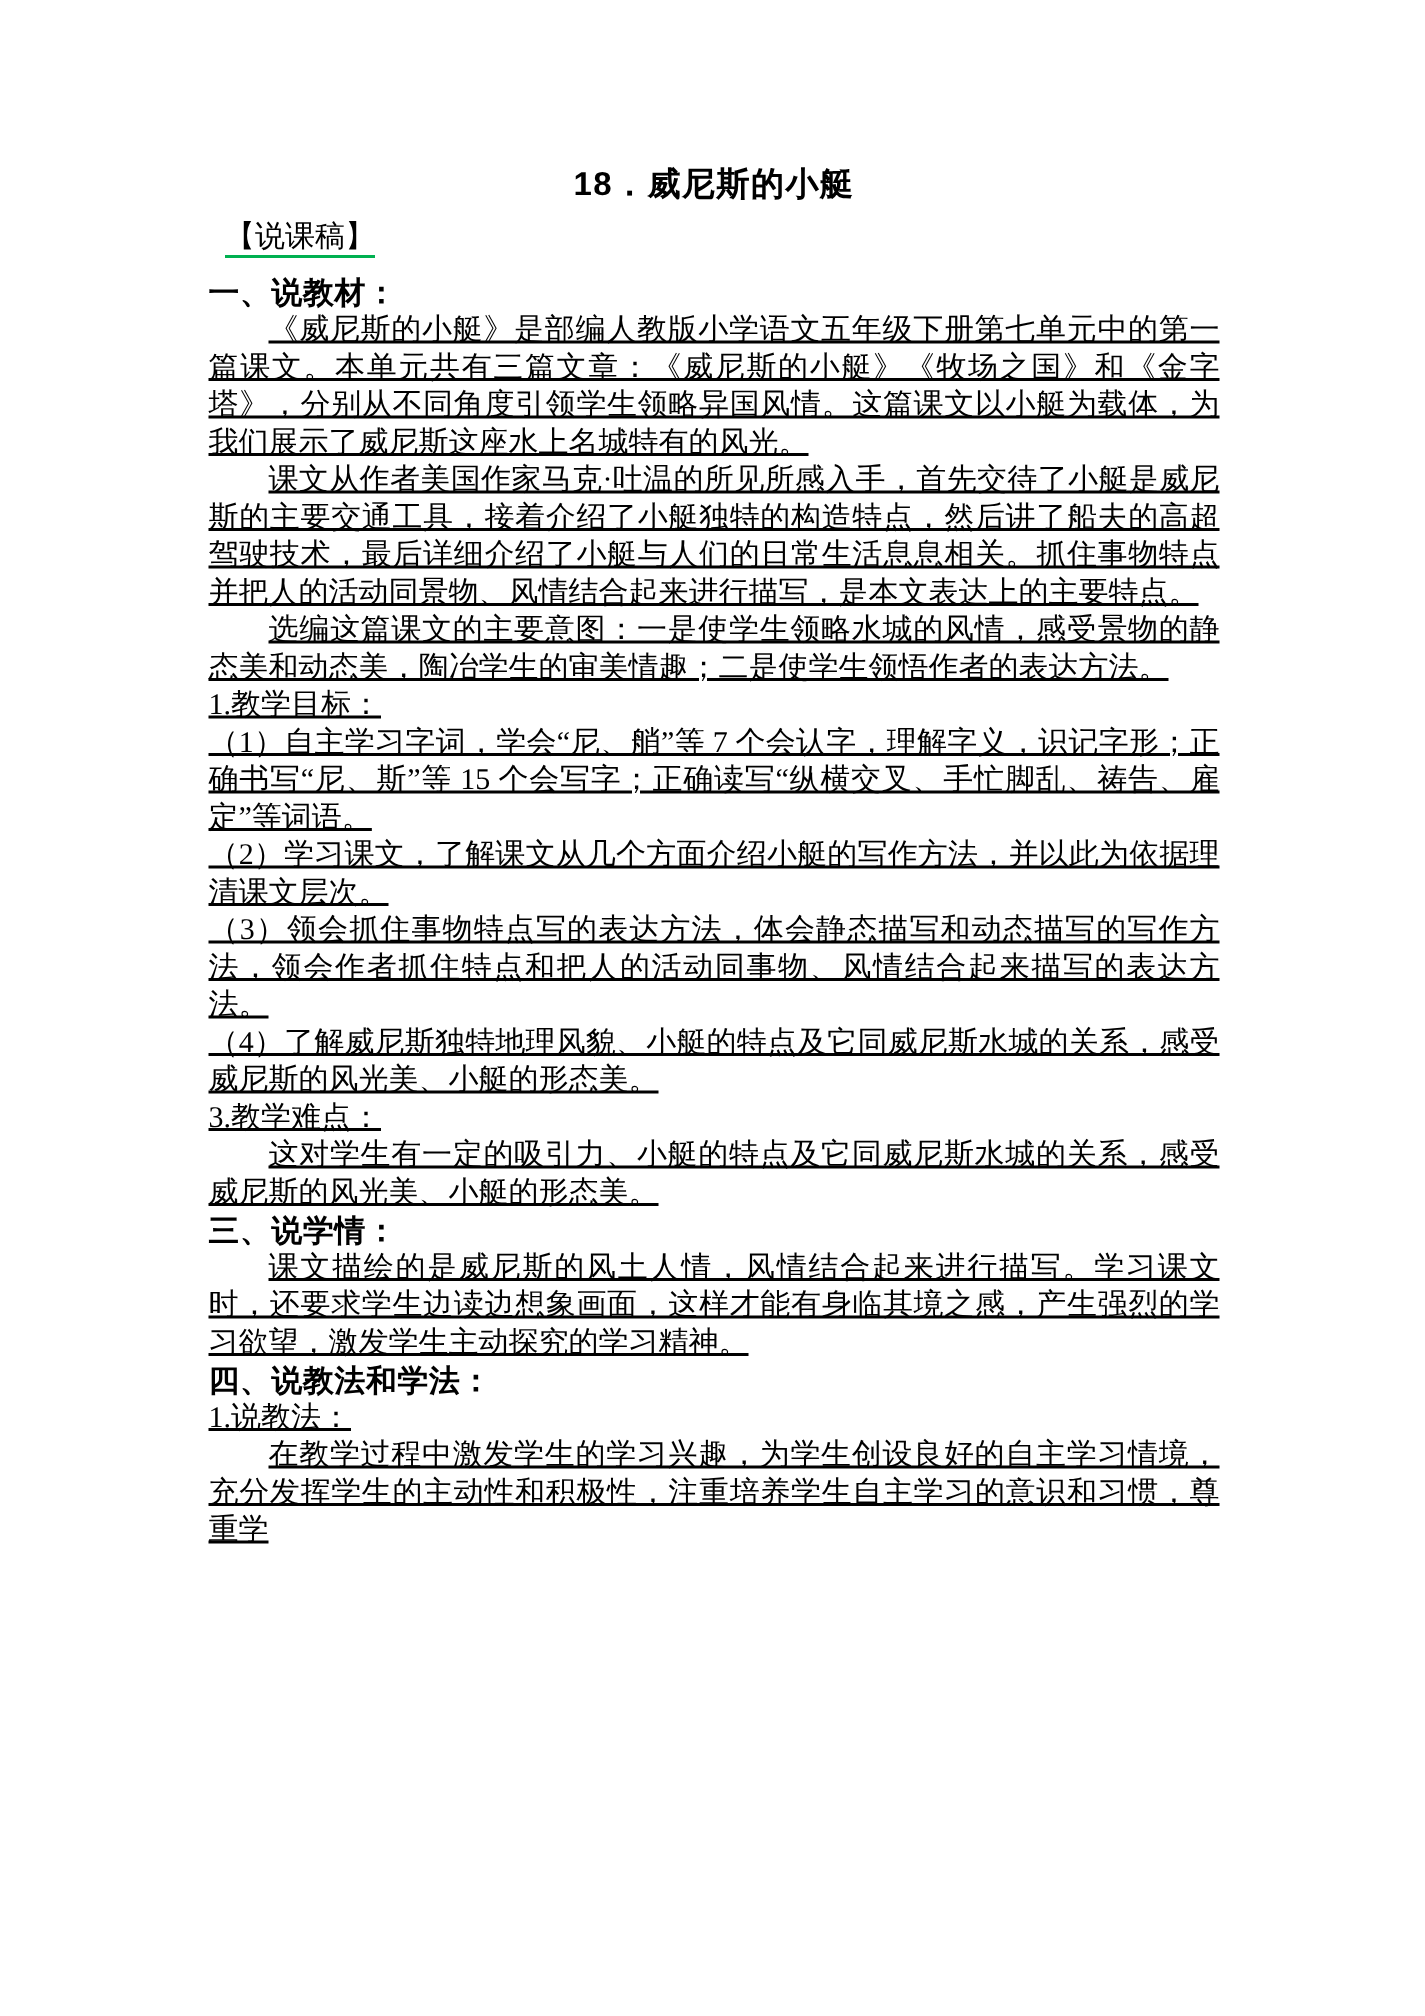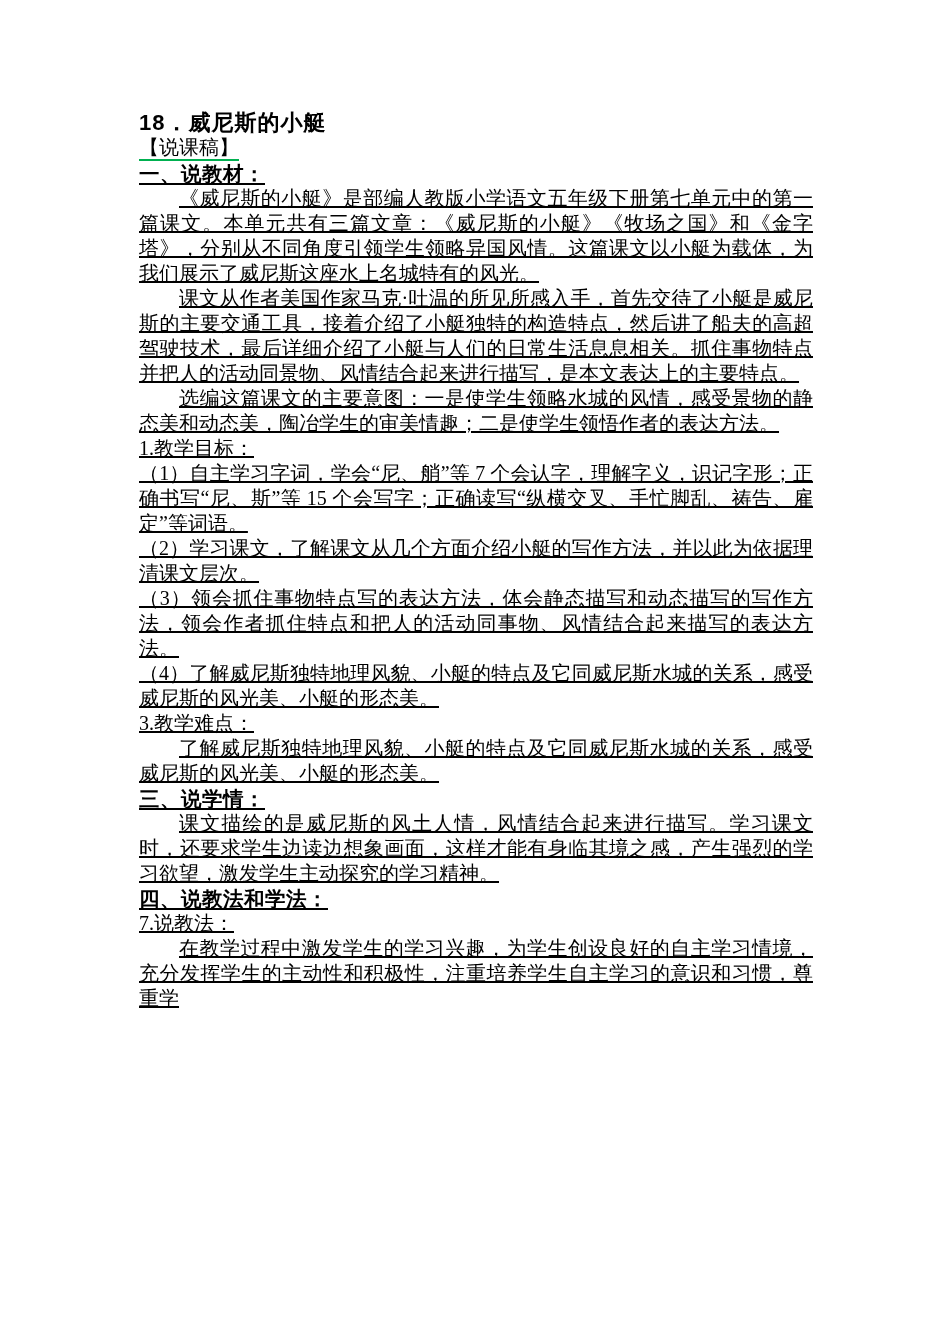--- a/index.html
+++ b/index.html
@@ -18,41 +18,41 @@
     background: #ffffff;
     font-family: "Liberation Serif", "DejaVu Serif", serif;
     font-size: 20px;
     line-height: 25px;
   }
   .doc-title {
     font-family: "Liberation Sans", "DejaVu Sans", sans-serif;
     font-weight: bold;
     font-size: 22px;
     line-height: 25px;
+    text-align: center;
     margin: 0;
     letter-spacing: 1px;
   }
   .tag-line {
-    margin: 0;
+    margin: 11px;
     line-height: 25px;
   }
   .tag-underline {
     display: inline-block;
     border-bottom: 2px solid var(--accent, #00b050);
     padding-bottom: 0px;
     line-height: 23px;
   }
   .heading {
     font-family: "Liberation Sans", "DejaVu Sans", sans-serif;
     font-weight: bold;
     font-size: 20.5px;
     line-height: 25px;
     margin: 0;
     letter-spacing: 0.5px;
-    text-decoration: underline;
   }
   .para {
     margin: 0;
     text-align: justify;
     text-justify: inter-ideograph;
     text-decoration: underline;
   }
   .indent { text-indent: 2em; }
 </style>
 </head>
@@ -68,22 +68,22 @@
   <p class="para indent">《威尼斯的小艇》是部编人教版小学语文五年级下册第七单元中的第一篇课文。本单元共有三篇文章：《威尼斯的小艇》《牧场之国》和《金字塔》，分别从不同角度引领学生领略异国风情。这篇课文以小艇为载体，为我们展示了威尼斯这座水上名城特有的风光。</p>
   <p class="para indent">课文从作者美国作家马克·吐温的所见所感入手，首先交待了小艇是威尼斯的主要交通工具，接着介绍了小艇独特的构造特点，然后讲了船夫的高超驾驶技术，最后详细介绍了小艇与人们的日常生活息息相关。抓住事物特点并把人的活动同景物、风情结合起来进行描写，是本文表达上的主要特点。</p>
   <p class="para indent">选编这篇课文的主要意图：一是使学生领略水城的风情，感受景物的静态美和动态美，陶冶学生的审美情趣；二是使学生领悟作者的表达方法。</p>
 
   <p class="para">1.教学目标：</p>
   <p class="para">（1）自主学习字词，学会“尼、艄”等 7 个会认字，理解字义，识记字形；正确书写“尼、斯”等 15 个会写字；正确读写“纵横交叉、手忙脚乱、祷告、雇定”等词语。</p>
   <p class="para">（2）学习课文，了解课文从几个方面介绍小艇的写作方法，并以此为依据理清课文层次。</p>
   <p class="para">（3）领会抓住事物特点写的表达方法，体会静态描写和动态描写的写作方法，领会作者抓住特点和把人的活动同事物、风情结合起来描写的表达方法。</p>
   <p class="para">（4）了解威尼斯独特地理风貌、小艇的特点及它同威尼斯水城的关系，感受威尼斯的风光美、小艇的形态美。</p>
   <p class="para">3.教学难点：</p>
-  <p class="para indent">了解威尼斯独特地理风貌、小艇的特点及它同威尼斯水城的关系，感受威尼斯的风光美、小艇的形态美。</p>
+  <p class="para indent">这对学生有一定的吸引力、小艇的特点及它同威尼斯水城的关系，感受威尼斯的风光美、小艇的形态美。</p>
 
   <h2 class="heading">三、说学情：</h2>
   <p class="para indent">课文描绘的是威尼斯的风土人情，风情结合起来进行描写。学习课文时，还要求学生边读边想象画面，这样才能有身临其境之感，产生强烈的学习欲望，激发学生主动探究的学习精神。</p>
 
   <h2 class="heading">四、说教法和学法：</h2>
-  <p class="para">7.说教法：</p>
+  <p class="para">1.说教法：</p>
   <p class="para indent">在教学过程中激发学生的学习兴趣，为学生创设良好的自主学习情境，充分发挥学生的主动性和积极性，注重培养学生自主学习的意识和习惯，尊重学</p>
 
 </div>
 
 </body></html>

